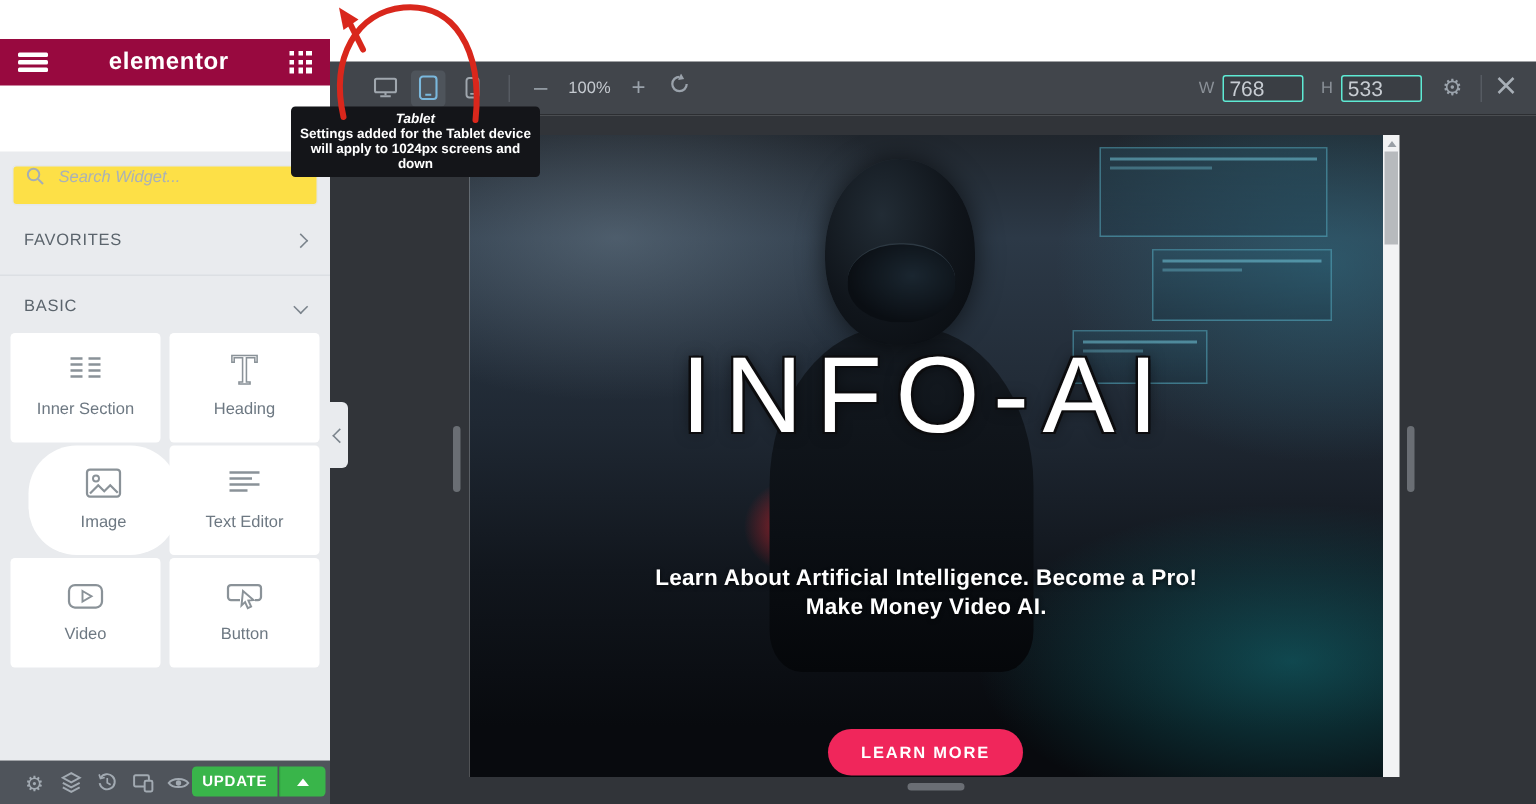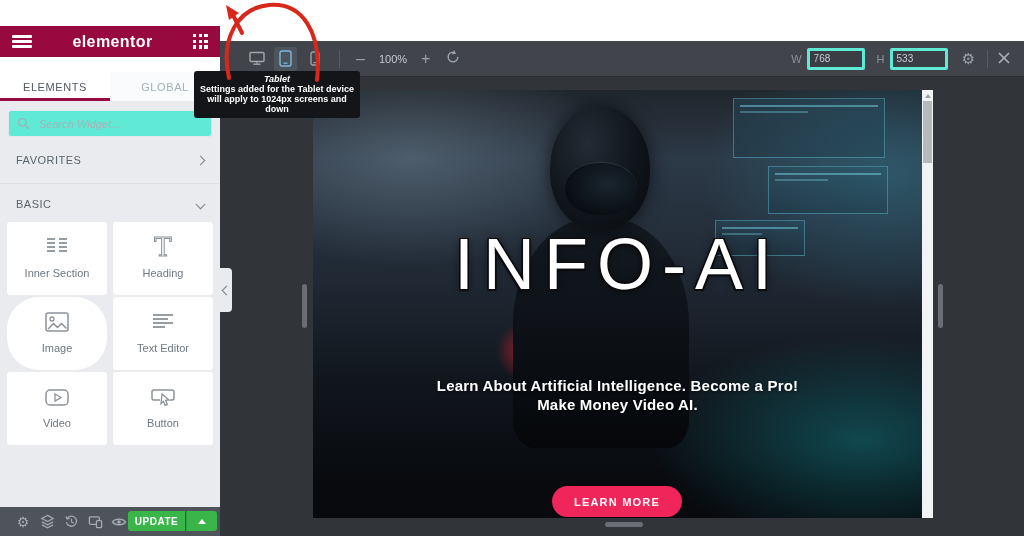--- a/index.html
+++ b/index.html
@@ -16,22 +16,22 @@
   #apps-grid{width:15px;height:15px;display:grid;grid-template-columns:repeat(3,1fr);gap:2px;cursor:pointer;}
   #apps-grid i{background:#fff;width:3.4px;height:3.4px;}
 
   #tabs{left:0;top:72px;width:220px;height:29px;background:#fff;display:flex;}
   .tab{flex:1;display:flex;align-items:center;justify-content:center;font-size:11px;
        letter-spacing:.6px;color:#a4afb7;position:relative;cursor:pointer;background:#fafbfc;}
   .tab.active{color:#51585f;background:#fff;}
   .tab.active::after{content:"";position:absolute;left:0;right:0;bottom:0;height:3px;background:#98093f;}
 
   #panel-body{left:0;top:101px;width:220px;height:406px;background:#e9ebee;overflow:hidden;}
-  #search-box{position:absolute;left:8px;top:9px;width:204px;height:27px;background:#5eead4;
-    border:1px solid #e4e7ea;border-radius:3px;display:flex;align-items:center;box-sizing:border-box;padding:0 8px;}
+  #search-box{position:absolute;left:8px;top:9px;width:204px;height:27px;background:#fde047;
+    border:1px solid #e4e7ea;border-radius:3px;display:flex;align-items:flex-start;box-sizing:border-box;padding:0 8px;}
   #search-box input{border:none;outline:none;background:transparent;font-size:11px;font-style:italic;
     color:#6d7882;margin-left:7px;width:160px;font-family:"Liberation Sans",sans-serif;}
   #search-box input::placeholder{color:#a9b1b8;}
 
   .section-row{position:absolute;left:0;width:220px;height:30px;display:flex;align-items:center;
     justify-content:space-between;padding:0 16px;box-sizing:border-box;cursor:pointer;}
   .section-row .slabel{font-size:11px;color:#5b646c;letter-spacing:.5px;}
   .chev{display:inline-block;width:6px;height:6px;border-right:1.6px solid #7a838b;border-bottom:1.6px solid #7a838b;}
   .chev.right{transform:rotate(-45deg);}
   .chev.down{transform:rotate(45deg);}
@@ -58,22 +58,22 @@
   
   #toolbar{left:220px;top:41px;width:804px;height:36px;background:#41454b;display:flex;align-items:center;
     box-sizing:border-box;padding:0 10px;border-bottom:1px solid #2c2e32;}
   .tb-sep{width:1px;height:18px;background:#565b62;margin:0 10px;}
   .dev-btn{width:23px;height:24px;border-radius:3px;display:flex;align-items:center;justify-content:center;
     margin:0 3px;cursor:pointer;}
   .dev-btn.active{background:#4e545b;}
   .tb-txt{color:#9aa2ab;font-size:16px;cursor:pointer;padding:0 6px;user-select:none;}
   #zoom-pct{color:#c4c9cf;font-size:11px;padding:0 8px;}
   .wh-label{color:#8b9198;font-size:11px;margin:0 5px;}
-  .wh-input{width:44px;height:16px;background:#3a3e44;border:3px solid #5eead4;border-radius:2px;
-    color:#c7ccd2;font-size:10px;padding:0 4px;font-family:"Liberation Sans",sans-serif;}
+  .wh-input{width:44px;height:16px;background:#3a3e44;border:1px solid #5eead4;border-radius:2px;
+    color:#c7ccd2;font-size:14px;padding:0 4px;font-family:"Liberation Sans",sans-serif;}
   #tb-gear{color:#9aa2ab;font-size:15px;cursor:pointer;margin:0 6px;line-height:1;}
 
   
   #tooltip{left:194px;top:71px;width:166px;background:#141519;border-radius:3px;padding:3px 4px 4px;
     color:#fff;text-align:center;z-index:55;box-sizing:border-box;}
   #tooltip .tt-title{font-size:9px;font-weight:bold;line-height:10px;font-style:italic;}
   #tooltip .tt-line{font-size:9px;font-weight:bold;line-height:10px;}
 
   
   #editor-bg{left:220px;top:77px;width:804px;height:459px;background:#313439;}
@@ -141,24 +141,20 @@
         <i></i>
         <i></i>
         <i></i>
         <i></i>
         <i></i>
         <i></i>
         <i></i>
     </div>
   </div>
 
-  <div class="abs" id="tabs">
-    <div class="tab active">ELEMENTS</div>
-    <div class="tab">GLOBAL</div>
-  </div>
 
   <div class="abs" id="panel-body">
     <div id="search-box">
       <svg width="13" height="13" viewBox="0 0 15 15">
         <circle cx="6.2" cy="6.2" r="4.4" fill="none" stroke="#a4adb5" stroke-width="1.5"></circle>
         <line x1="9.6" y1="9.6" x2="13.5" y2="13.5" stroke="#a4adb5" stroke-width="1.5"></line>
       </svg>
       <input type="text" placeholder="Search Widget..." style="">
     </div>
 
@@ -186,21 +182,21 @@
         </g>
       </svg>
       <div class="wlabel">Inner Section</div>
     </div>
     <div class="card" style="left:113px;top:121px;">
       <svg width="28" height="26" viewBox="0 0 28 26">
         <text x="14" y="22" text-anchor="middle" font-size="26" font-family="DejaVu Serif, serif" fill="none" stroke="#8a9298" stroke-width="1">T</text>
       </svg>
       <div class="wlabel">Heading</div>
     </div>
-    <div class="card" style="left:7px;top:196px;border-radius:32px;">
+    <div class="card" style="left:19px;top:196px;border-radius:32px;">
       <svg width="28" height="26" viewBox="0 0 28 26">
         <rect x="3" y="4" width="22" height="18" rx="2" fill="none" stroke="#8a9298" stroke-width="1.5"></rect>
         <circle cx="9" cy="10" r="2" fill="none" stroke="#8a9298" stroke-width="1.3"></circle>
         <path d="M5 20 l5.5-5.5 4 4 4-4 5 5" fill="none" stroke="#8a9298" stroke-width="1.5"></path>
       </svg>
       <div class="wlabel">Image</div>
     </div>
     <div class="card" style="left:113px;top:196px;">
       <svg width="28" height="26" viewBox="0 0 28 26">
         <g stroke="#8a9298" stroke-width="1.8">

